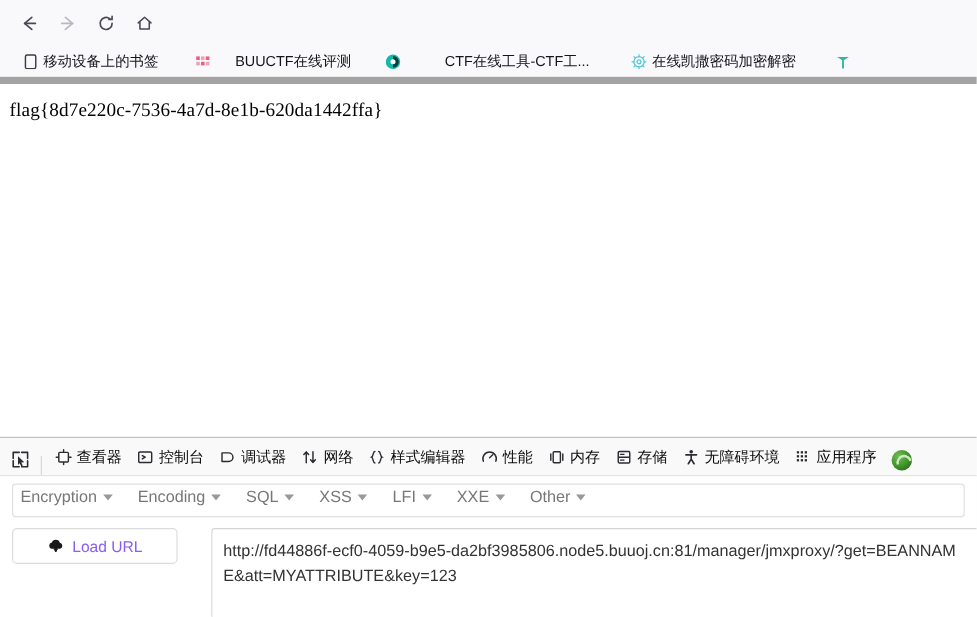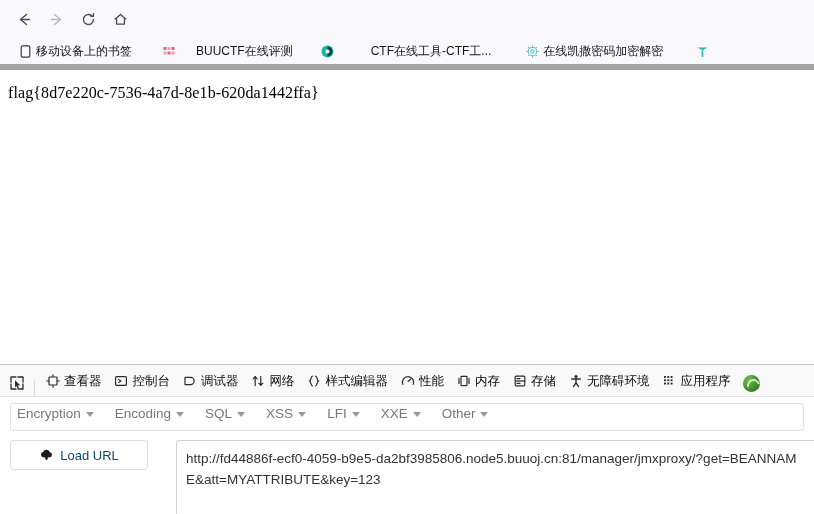--- a/index.html
+++ b/index.html
@@ -233,21 +233,21 @@
   .hb-btn {
     height: 30px;
     border: 1px solid #dcdcdc;
     border-radius: 4px;
     background: #ffffff;
     display: flex;
     align-items: center;
     justify-content: center;
     gap: 6px;
     font-size: 13px;
-    color: #0c4a6e;
+    color: #8b5cf6;
   }
   .hb-btn .bico {
     width: 15px; height: 15px;
     display: flex; align-items: center; justify-content: center;
     flex: 0 0 auto;
   }
 
   #url-textarea {
     flex: 1 1 auto;
     margin-left: 28px;

